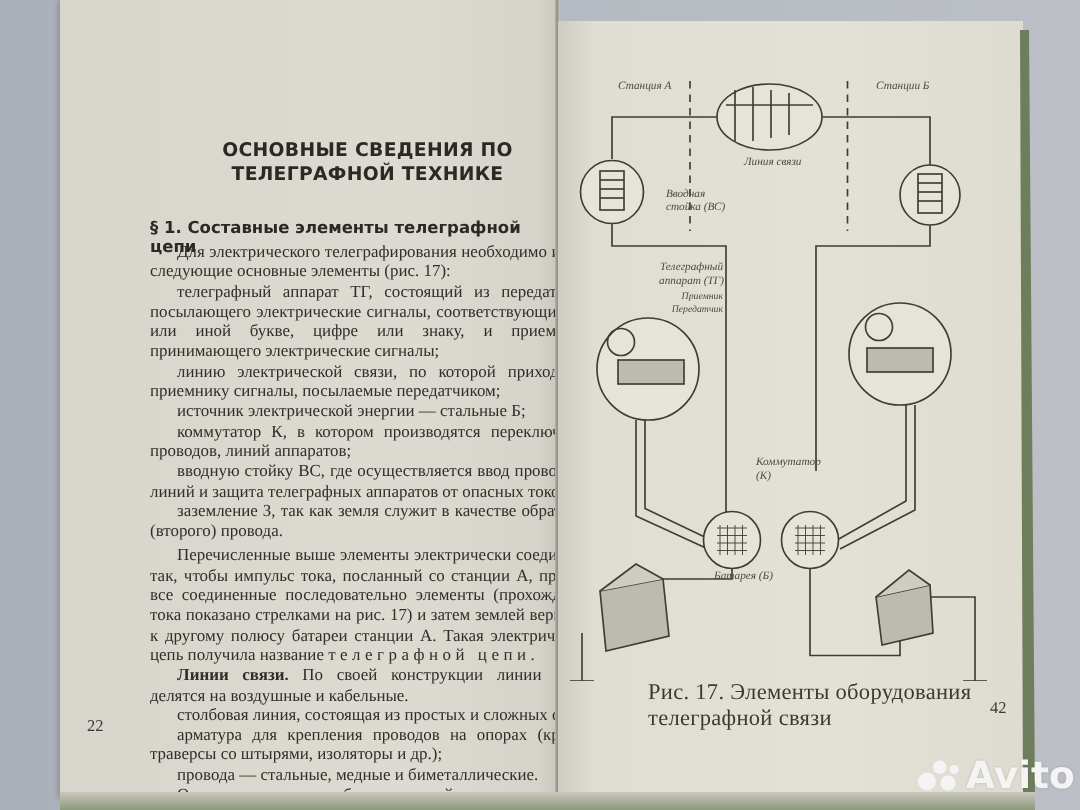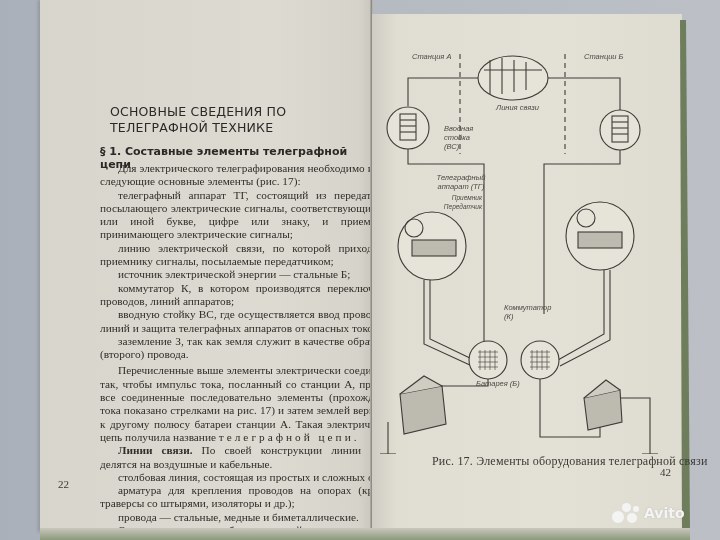--- a/index.html
+++ b/index.html
@@ -22,34 +22,34 @@
     position:absolute; left:680px; top:20px; width:10px; height:512px;
     background: #6e7d5c;
     clip-path: polygon(0 0, 60% 0, 100% 100%, 20% 100%);
   }
   .bottom-edge {
     position:absolute; left:40px; top:528px; width:650px; height:12px;
     background: linear-gradient(180deg,#c9c7bd, #8c9a7a);
   }
   .spine { position:absolute; left:370px; top:0; width:3px; height:532px; background: linear-gradient(90deg,#b8b6ac,#8e8c84,#c7c5bb); }
   .chapter { position:absolute; left:0; width:332px; text-align:center; top:88px; font-size:10px; letter-spacing:3px; color:#3a3935; }
-  .title { position:absolute; left:70px; width:270px; text-align:left; top:104px; font-family:"DejaVu Sans", sans-serif; font-weight:normal; font-size:12.5px; line-height:16px; color:#2a2926; letter-spacing:0.2px; }
+  .title { position:absolute; left:70px; width:270px; text-align:center; top:92px; font-family:"DejaVu Sans", sans-serif; font-weight:bold; font-size:12.5px; line-height:16px; color:#2a2926; letter-spacing:0.2px; }
   .section { position:absolute; left:60px; width:280px; text-align:left; top:145px; font-family:"DejaVu Sans", sans-serif; font-weight:bold; font-size:11px; color:#2a2926; }
   .body { position:absolute; left:60px; top:162px; width:296px; font-size:11.3px; line-height:13.3px; color:#2f2e2a; }
   .body p { margin:0; text-align:justify; text-align-last:left; }
   .body p.ind { text-indent:18px; }
   .body p.gap { margin-top:3px; }
   .spaced { letter-spacing:3px; }
   .bold { font-weight:bold; }
   .pnum-left { position:absolute; left:58px; top:478px; font-size:11px; color:#3a3935; }
   .pnum-right { position:absolute; left:660px; top:466px; font-size:11px; color:#3a3935; }
-  .caption { position:absolute; left:432px; top:454px; font-size:12px; color:#3a3935; letter-spacing:0.2px; }
+  .caption { position:absolute; left:432px; top:454px; font-size:15px; color:#3a3935; letter-spacing:0.2px; }
   .diagram { position:absolute; left:372px; top:14px; width:310px; height:440px; }
-  .dlabel { position:absolute; font-family:Liberation Sans, sans-serif; font-style:italic; font-size:7.5px; color:#4a4944; line-height:9px; }
-  .watermark { position:absolute; left:612px; top:502px; display:flex; align-items:center; gap:4px; color:#f4f4f4; font-family:"DejaVu Sans", sans-serif; font-weight:bold; font-size:14px; text-shadow:0 0 2px rgba(0,0,0,0.15); }
+  .dlabel { position:absolute; font-family:Liberation Serif, serif; font-style:italic; font-size:7.5px; color:#4a4944; line-height:9px; }
+  .watermark { position:absolute; left:612px; top:502px; display:flex; align-items:center; gap:4px; color:#f4f4f4; font-family:"DejaVu Sans", sans-serif; font-weight:bold; font-size:25px; text-shadow:0 0 2px rgba(0,0,0,0.15); }
   .dots { position:relative; width:28px; height:22px; }
   .dots span { position:absolute; background:#f4f4f4; border-radius:50%; }
 </style>
 </head>
 <body>
 
 <div class="book">
   <div class="page-left">
     <div class="title">ОСНОВНЫЕ СВЕДЕНИЯ ПО ТЕЛЕГРАФНОЙ ТЕХНИКЕ</div>
     <div class="section">§ 1. Составные элементы телеграфной цепи</div>

